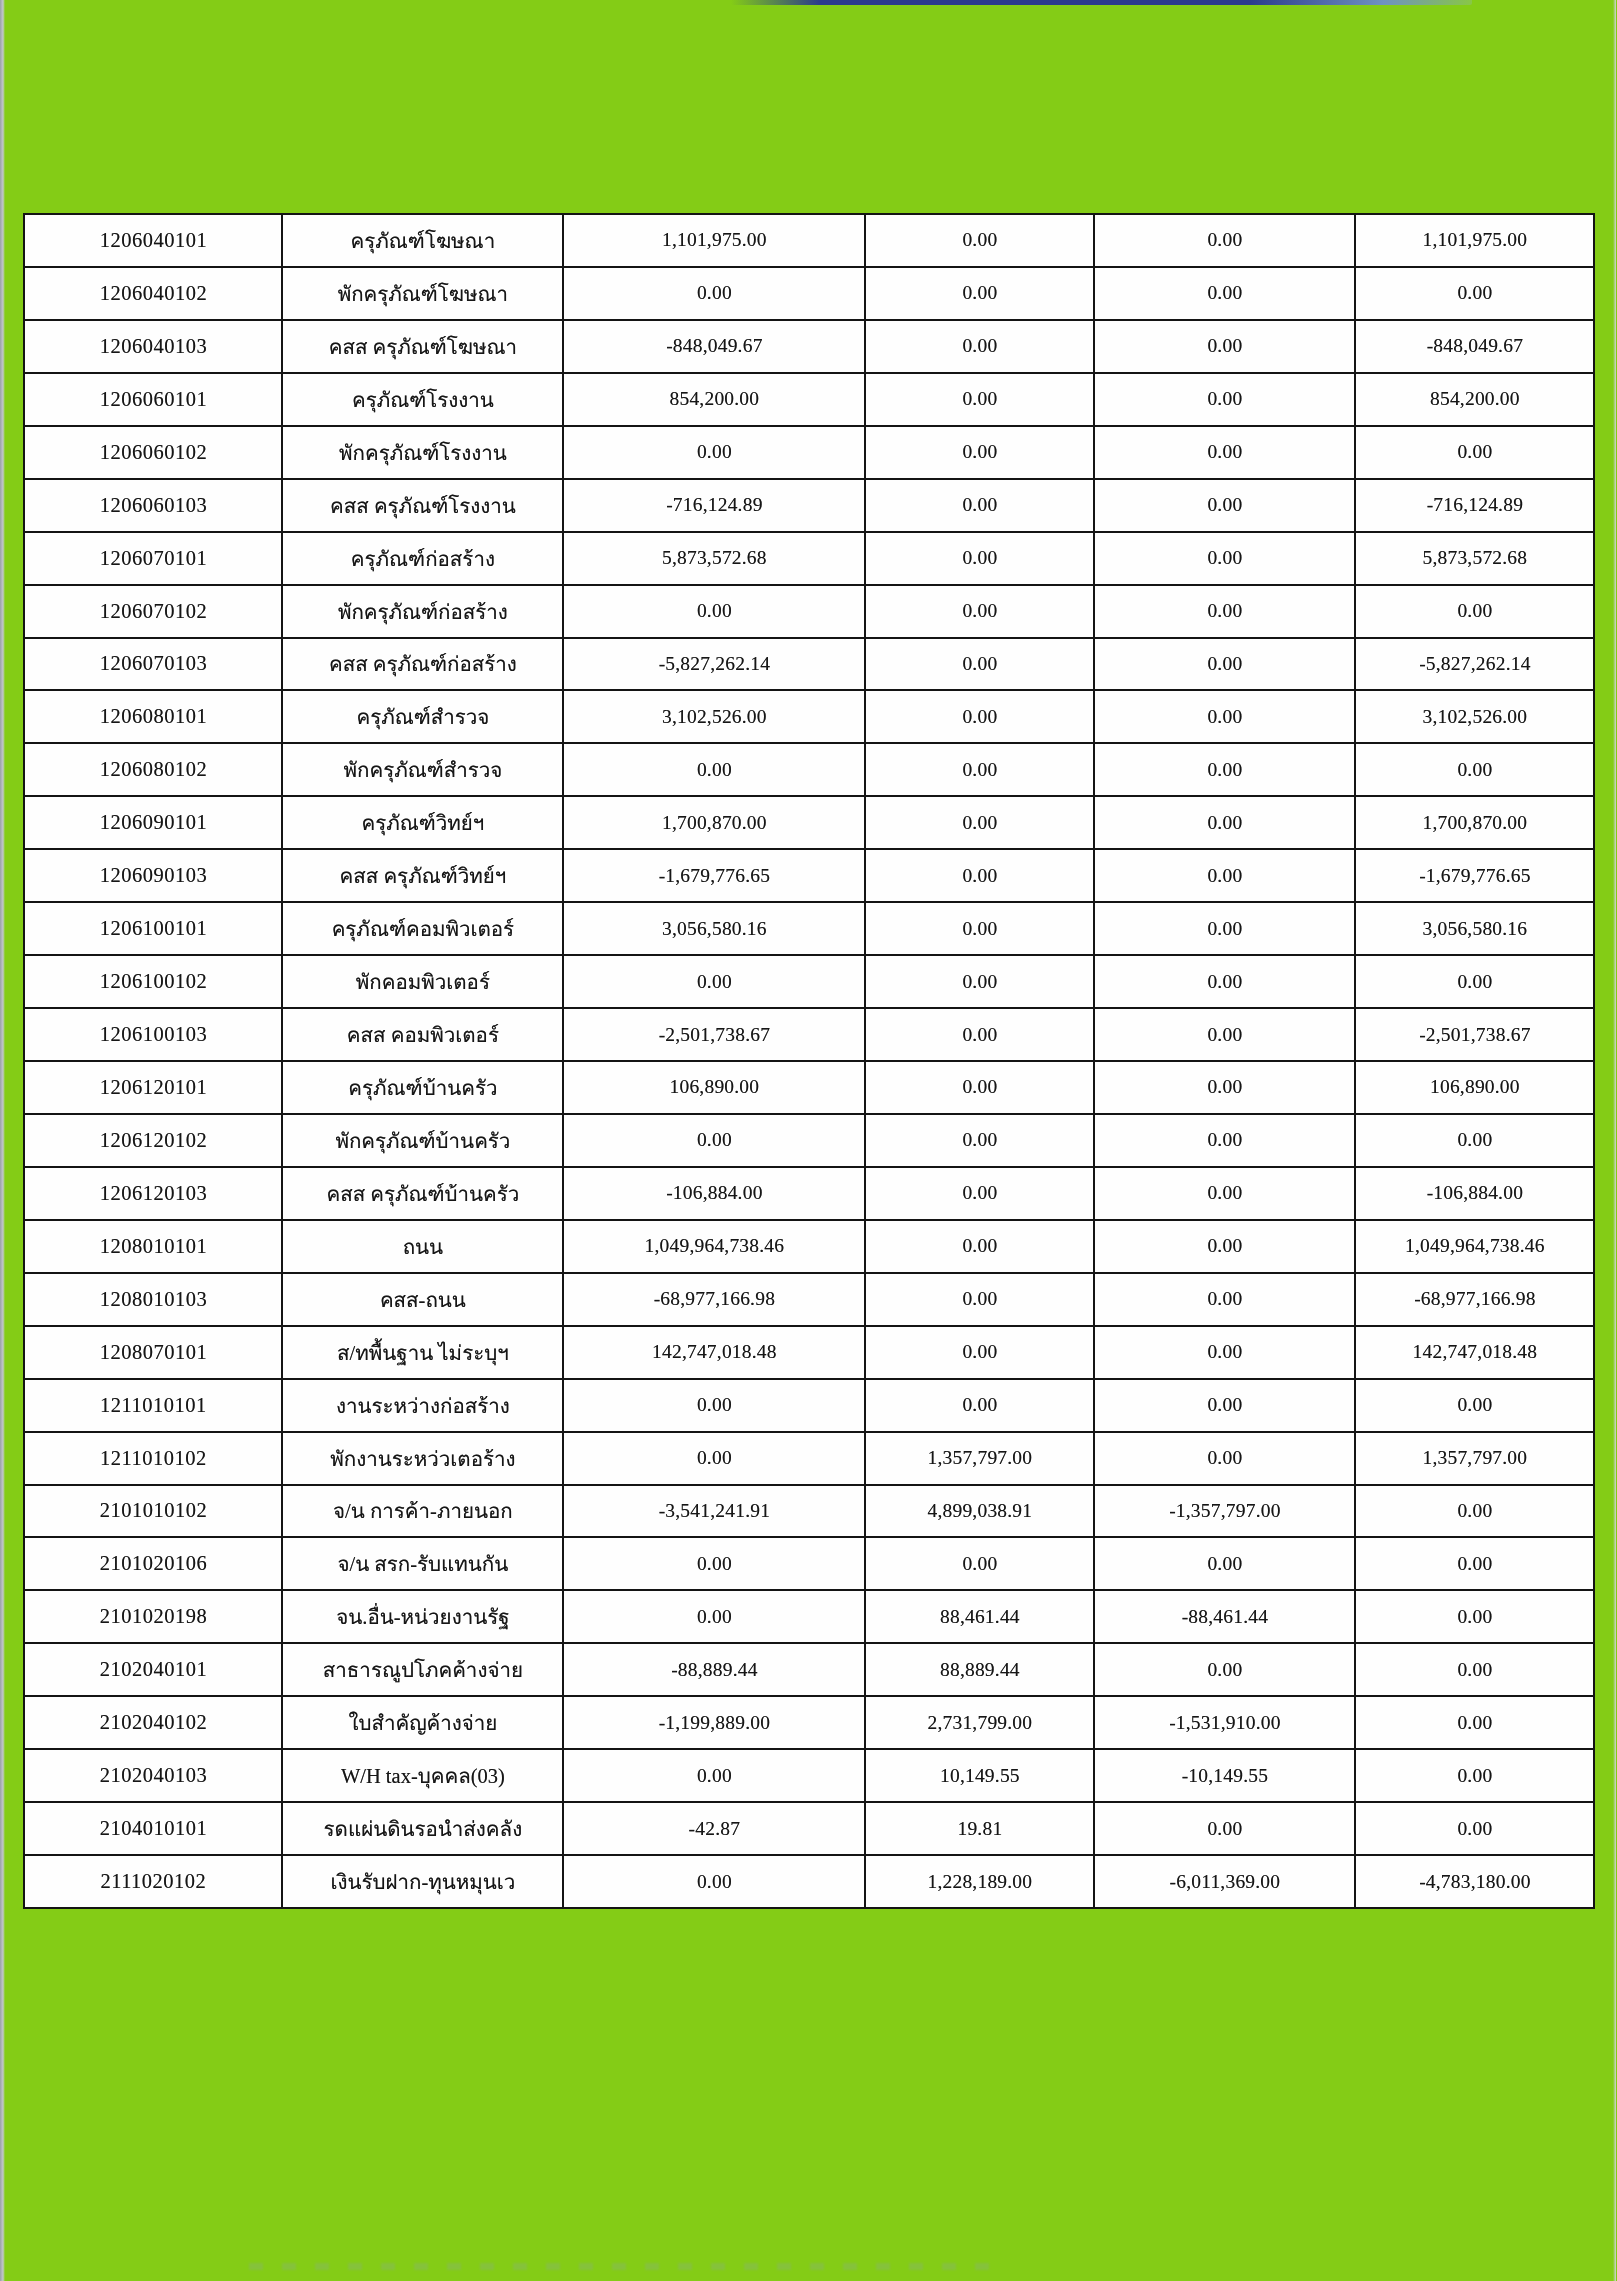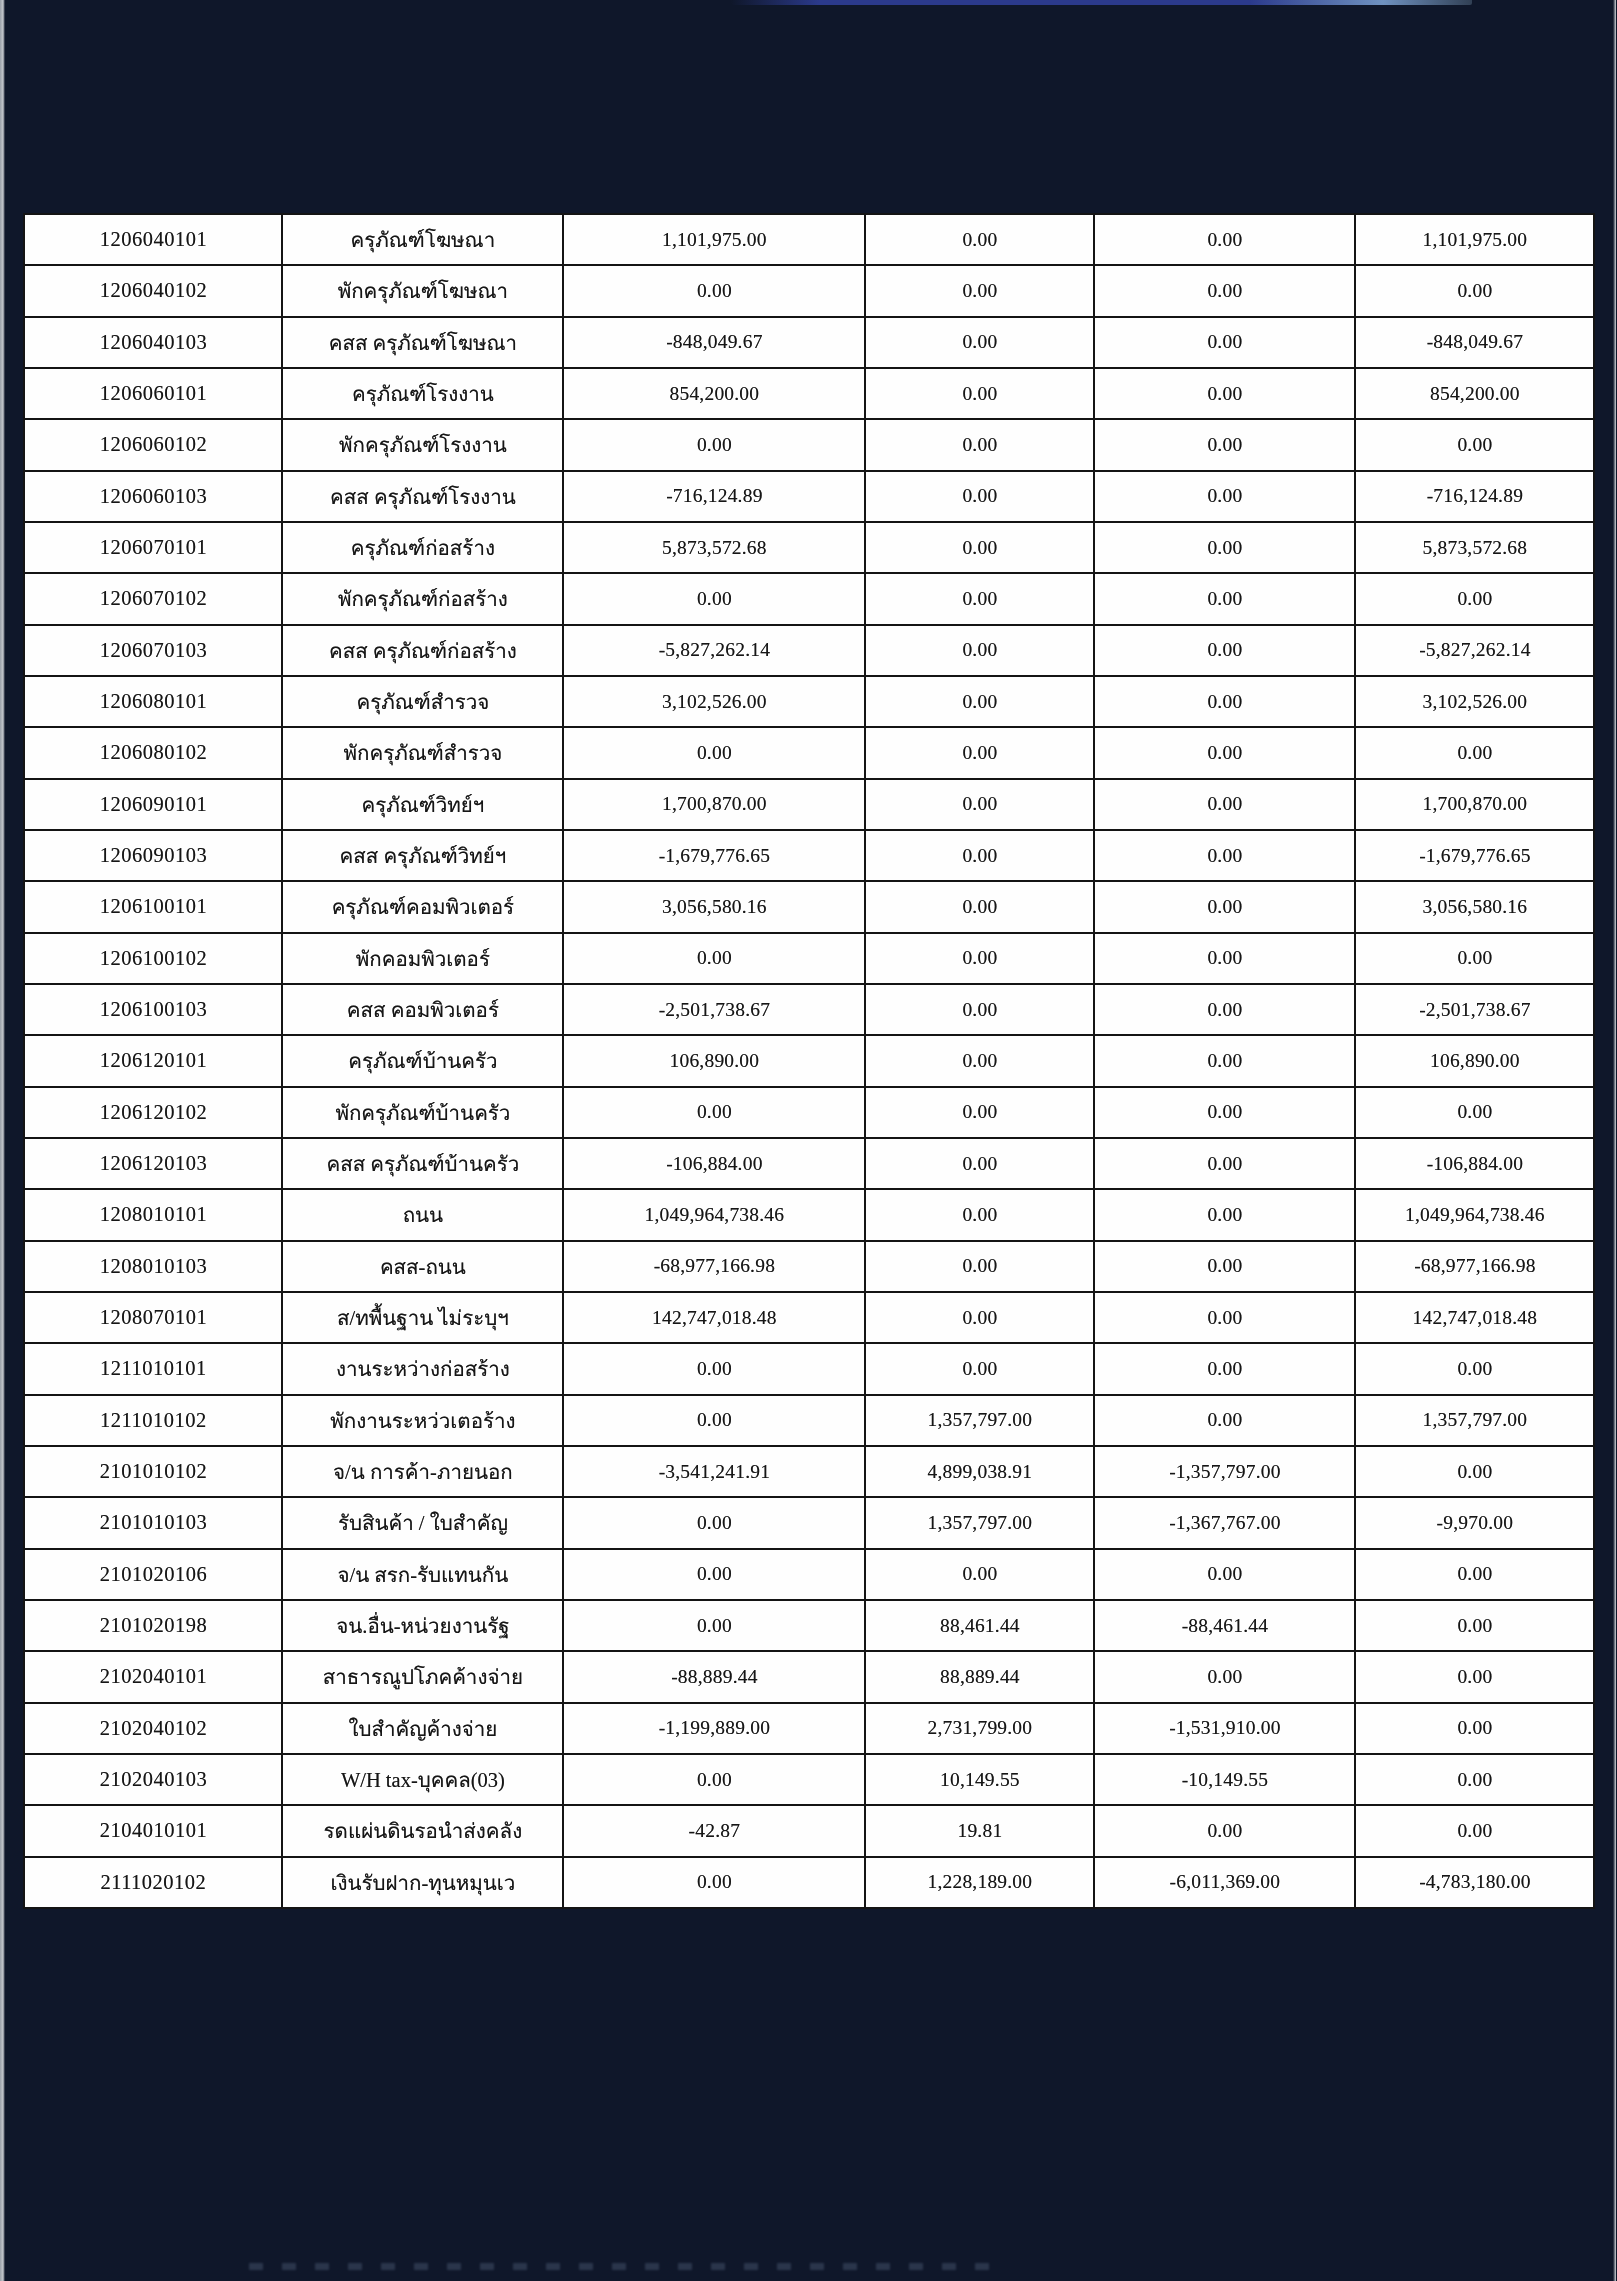--- a/index.html
+++ b/index.html
@@ -1,19 +1,19 @@
 <!DOCTYPE html>
 <html><head>
 <meta charset="utf-8">
 <style>
   html,body{margin:0;padding:0;background:#e8e8e8;}
   .page{
     position:relative;
     width:1618px;height:2281px;
-    background:#0f172a;
+    background:#84cc16;
     overflow:hidden;
     font-family:"Liberation Serif", serif;
   }
   
   .left-strip{
     position:absolute;left:0;top:0;width:4.9px;height:2281px;
     background:linear-gradient(90deg,#9aa0a8,#c3c7cc 60%,rgba(252,252,251,0));
   }
   .right-strip{
     position:absolute;right:2px;top:0;width:2.9px;height:2281px;
@@ -261,28 +261,20 @@
         </tr>
         <tr>
           <td class="c-code">2101010102</td>
           <td class="c-name">จ/น การค้า-ภายนอก</td>
           <td class="c-num">-3,541,241.91</td>
           <td class="c-num">4,899,038.91</td>
           <td class="c-num">-1,357,797.00</td>
           <td class="c-num">0.00</td>
         </tr>
         <tr>
-          <td class="c-code">2101010103</td>
-          <td class="c-name">รับสินค้า / ใบสำคัญ</td>
-          <td class="c-num">0.00</td>
-          <td class="c-num">1,357,797.00</td>
-          <td class="c-num">-1,367,767.00</td>
-          <td class="c-num">-9,970.00</td>
-        </tr>
-        <tr>
           <td class="c-code">2101020106</td>
           <td class="c-name">จ/น สรก-รับแทนกัน</td>
           <td class="c-num">0.00</td>
           <td class="c-num">0.00</td>
           <td class="c-num">0.00</td>
           <td class="c-num">0.00</td>
         </tr>
         <tr>
           <td class="c-code">2101020198</td>
           <td class="c-name">จน.อื่น-หน่วยงานรัฐ</td>

